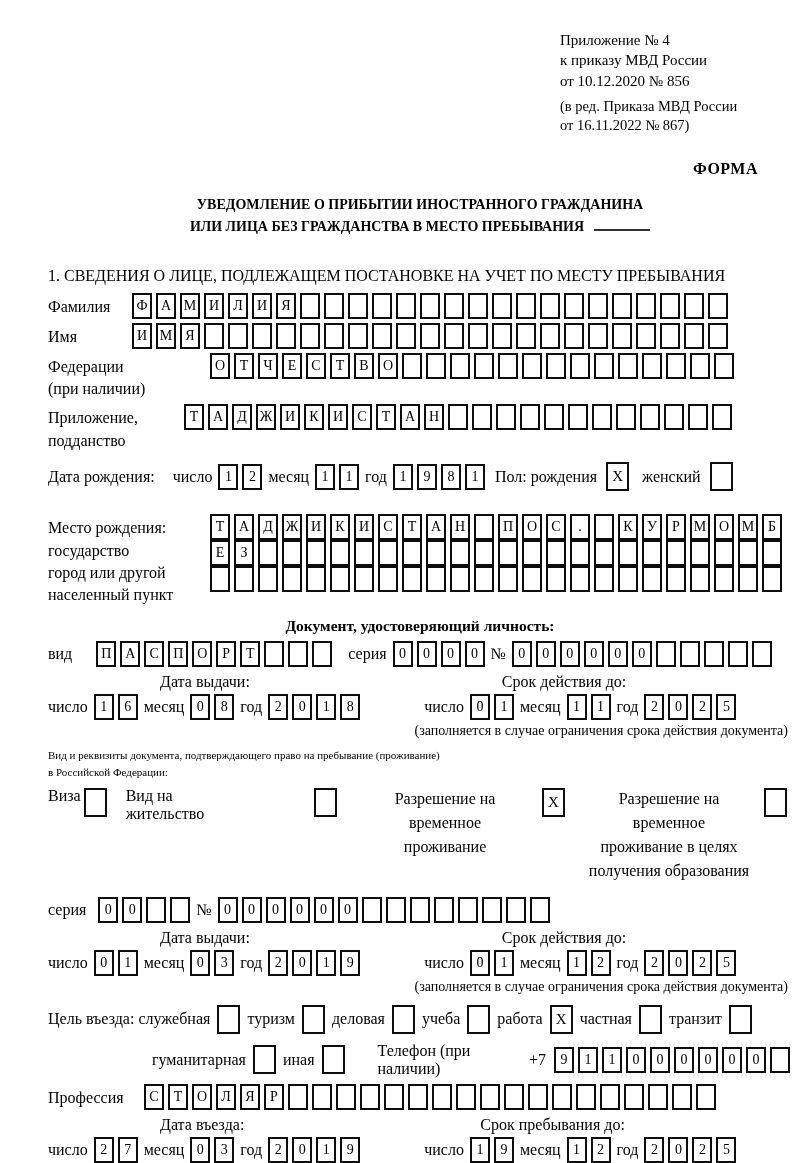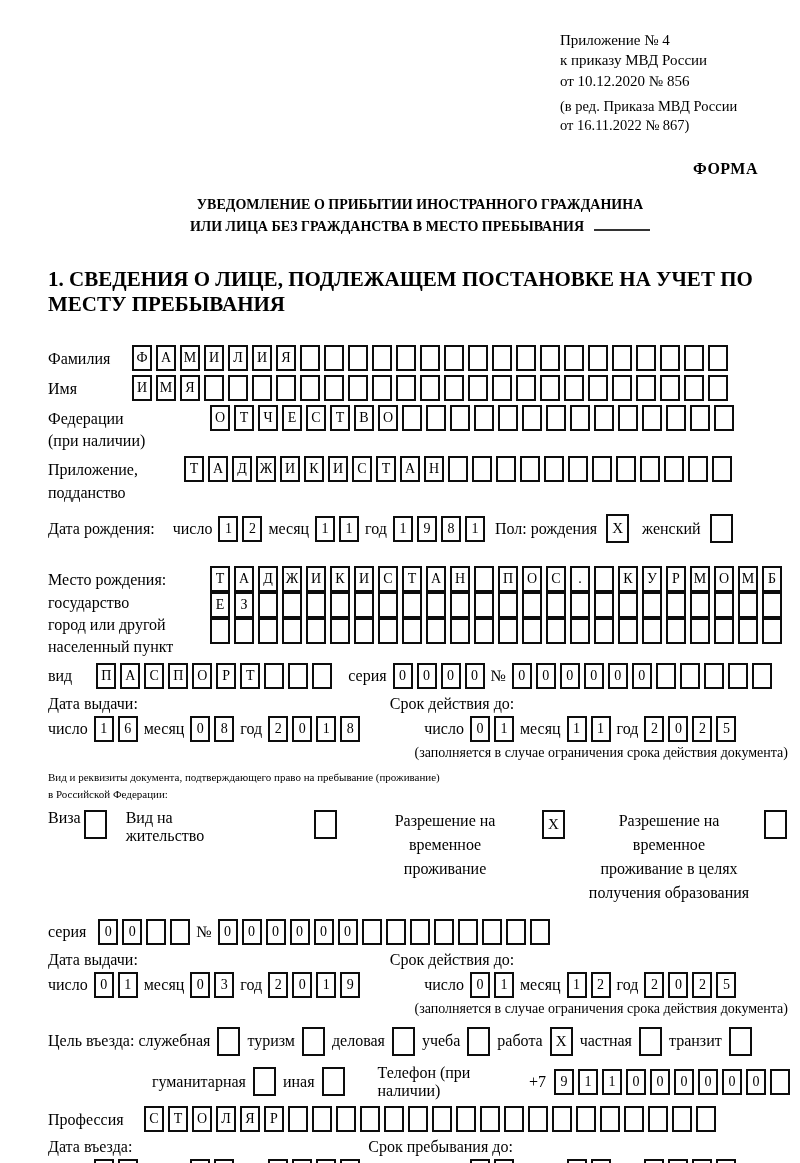--- a/index.html
+++ b/index.html
@@ -7,37 +7,37 @@
   .page { box-sizing:border-box; width:800px; padding:30px 8px 10px 48px; }
 
   
   .hdr { margin-left:512px; font-size:15px; line-height:1.35; }
   .hdr .sub { margin-top:6px; font-size:14.5px; }
   .forma { text-align:right; padding-right:34px; font-weight:bold; font-size:16px; margin-top:24px; letter-spacing:0.5px; }
 
   
   .title { text-align:center; font-weight:bold; font-size:14px; line-height:1.6; margin-top:16px; }
   .blank-line { display:inline-block; width:56px; border-bottom:2.5px solid #333; height:2px; margin-left:10px; }
-  .sect { font-weight:bold; font-size:21px; margin-top:28px; margin-bottom:28px; }
+  .sect { font-weight:normal; font-size:16px; margin-top:28px; margin-bottom:8px; }
 
   
   .row { display:flex; align-items:flex-start; margin-bottom:4px; }
   .lbl { font-size:16px; line-height:1.4; padding-top:3px; flex-shrink:0; }
   .cells { display:flex; flex-wrap:nowrap; }
   .cell { box-sizing:content-box; width:16px; height:22px; border:2px solid #0d0d0d; margin:0 2px;
           display:flex; align-items:center; justify-content:center; font-size:14px; flex-shrink:0; }
   .cb { box-sizing:content-box; width:19px; height:25px; border:2px solid #0d0d0d; margin:0 5px;
         display:inline-flex; align-items:center; justify-content:center; font-size:15px; flex-shrink:0; }
   .stack .line { display:block; }
 
   .center-bold { text-align:center; font-weight:bold; font-size:15.5px; margin:10px 0 6px; }
 
   
   .dh { display:flex; font-size:16px; margin-top:6px; }
-  .dh span:first-child { }
+  .dh span:first-child { margin-left:112px; }
   .dh span:last-child  { margin-left:252px; }
   .dh.entry span:last-child { margin-left:236px; }
   .dl { display:flex; align-items:center; margin-top:3px; }
   .t  { font-size:16px; margin:0 4px; white-space:nowrap; }
   .gap { width:58px; flex-shrink:0; }
   .note { text-align:right; font-size:14px; padding-right:4px; margin:3px 0 8px; }
 
   .para { font-size:11px; line-height:1.55; margin-top:4px; }
 
   
@@ -307,20 +307,21 @@
           <div class="cell"></div>
           <div class="cell"></div>
           <div class="cell"></div>
           <div class="cell"></div>
           <div class="cell"></div>
           <div class="cell"></div>
         </div>
     </div>
   </div>
 
+  <div class="center-bold">Документ, удостоверяющий личность:</div>
 
   <div class="dl">
     <span class="t" style="margin-left:0; margin-right:22px;">вид</span>
     <div class="cells">
         <div class="cell">П</div>
         <div class="cell">А</div>
         <div class="cell">С</div>
         <div class="cell">П</div>
         <div class="cell">О</div>
         <div class="cell">Р</div>

